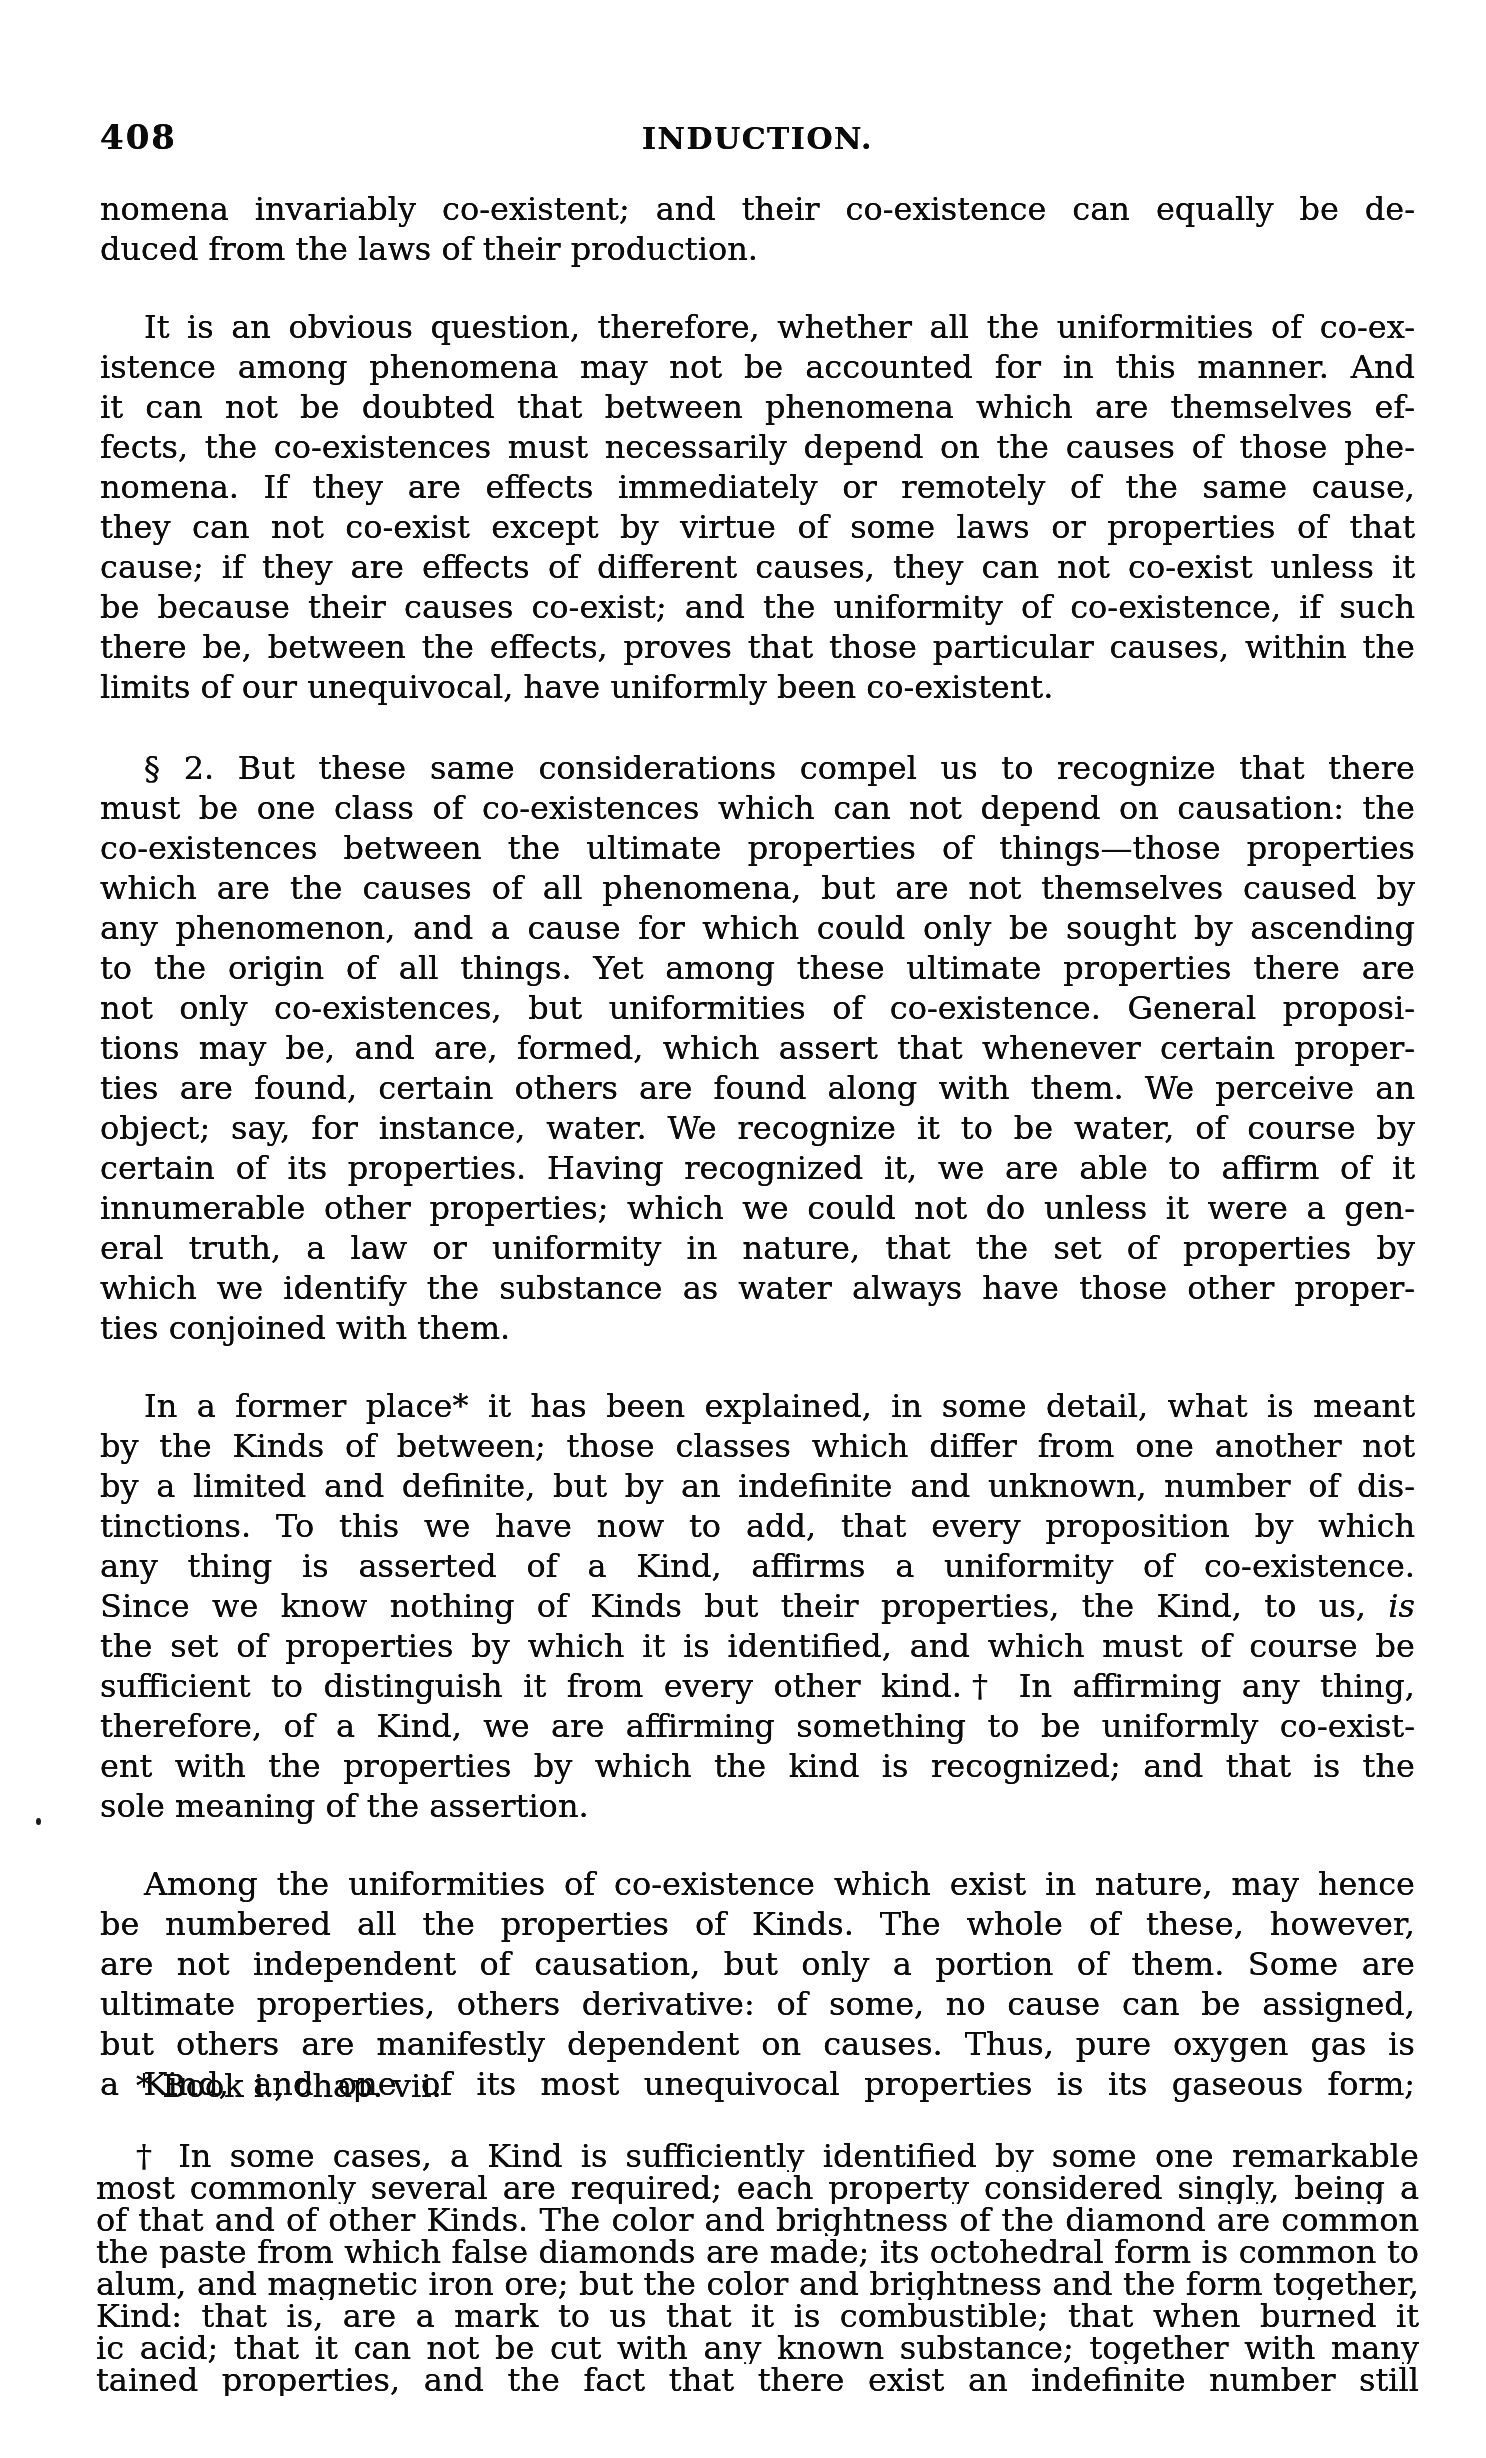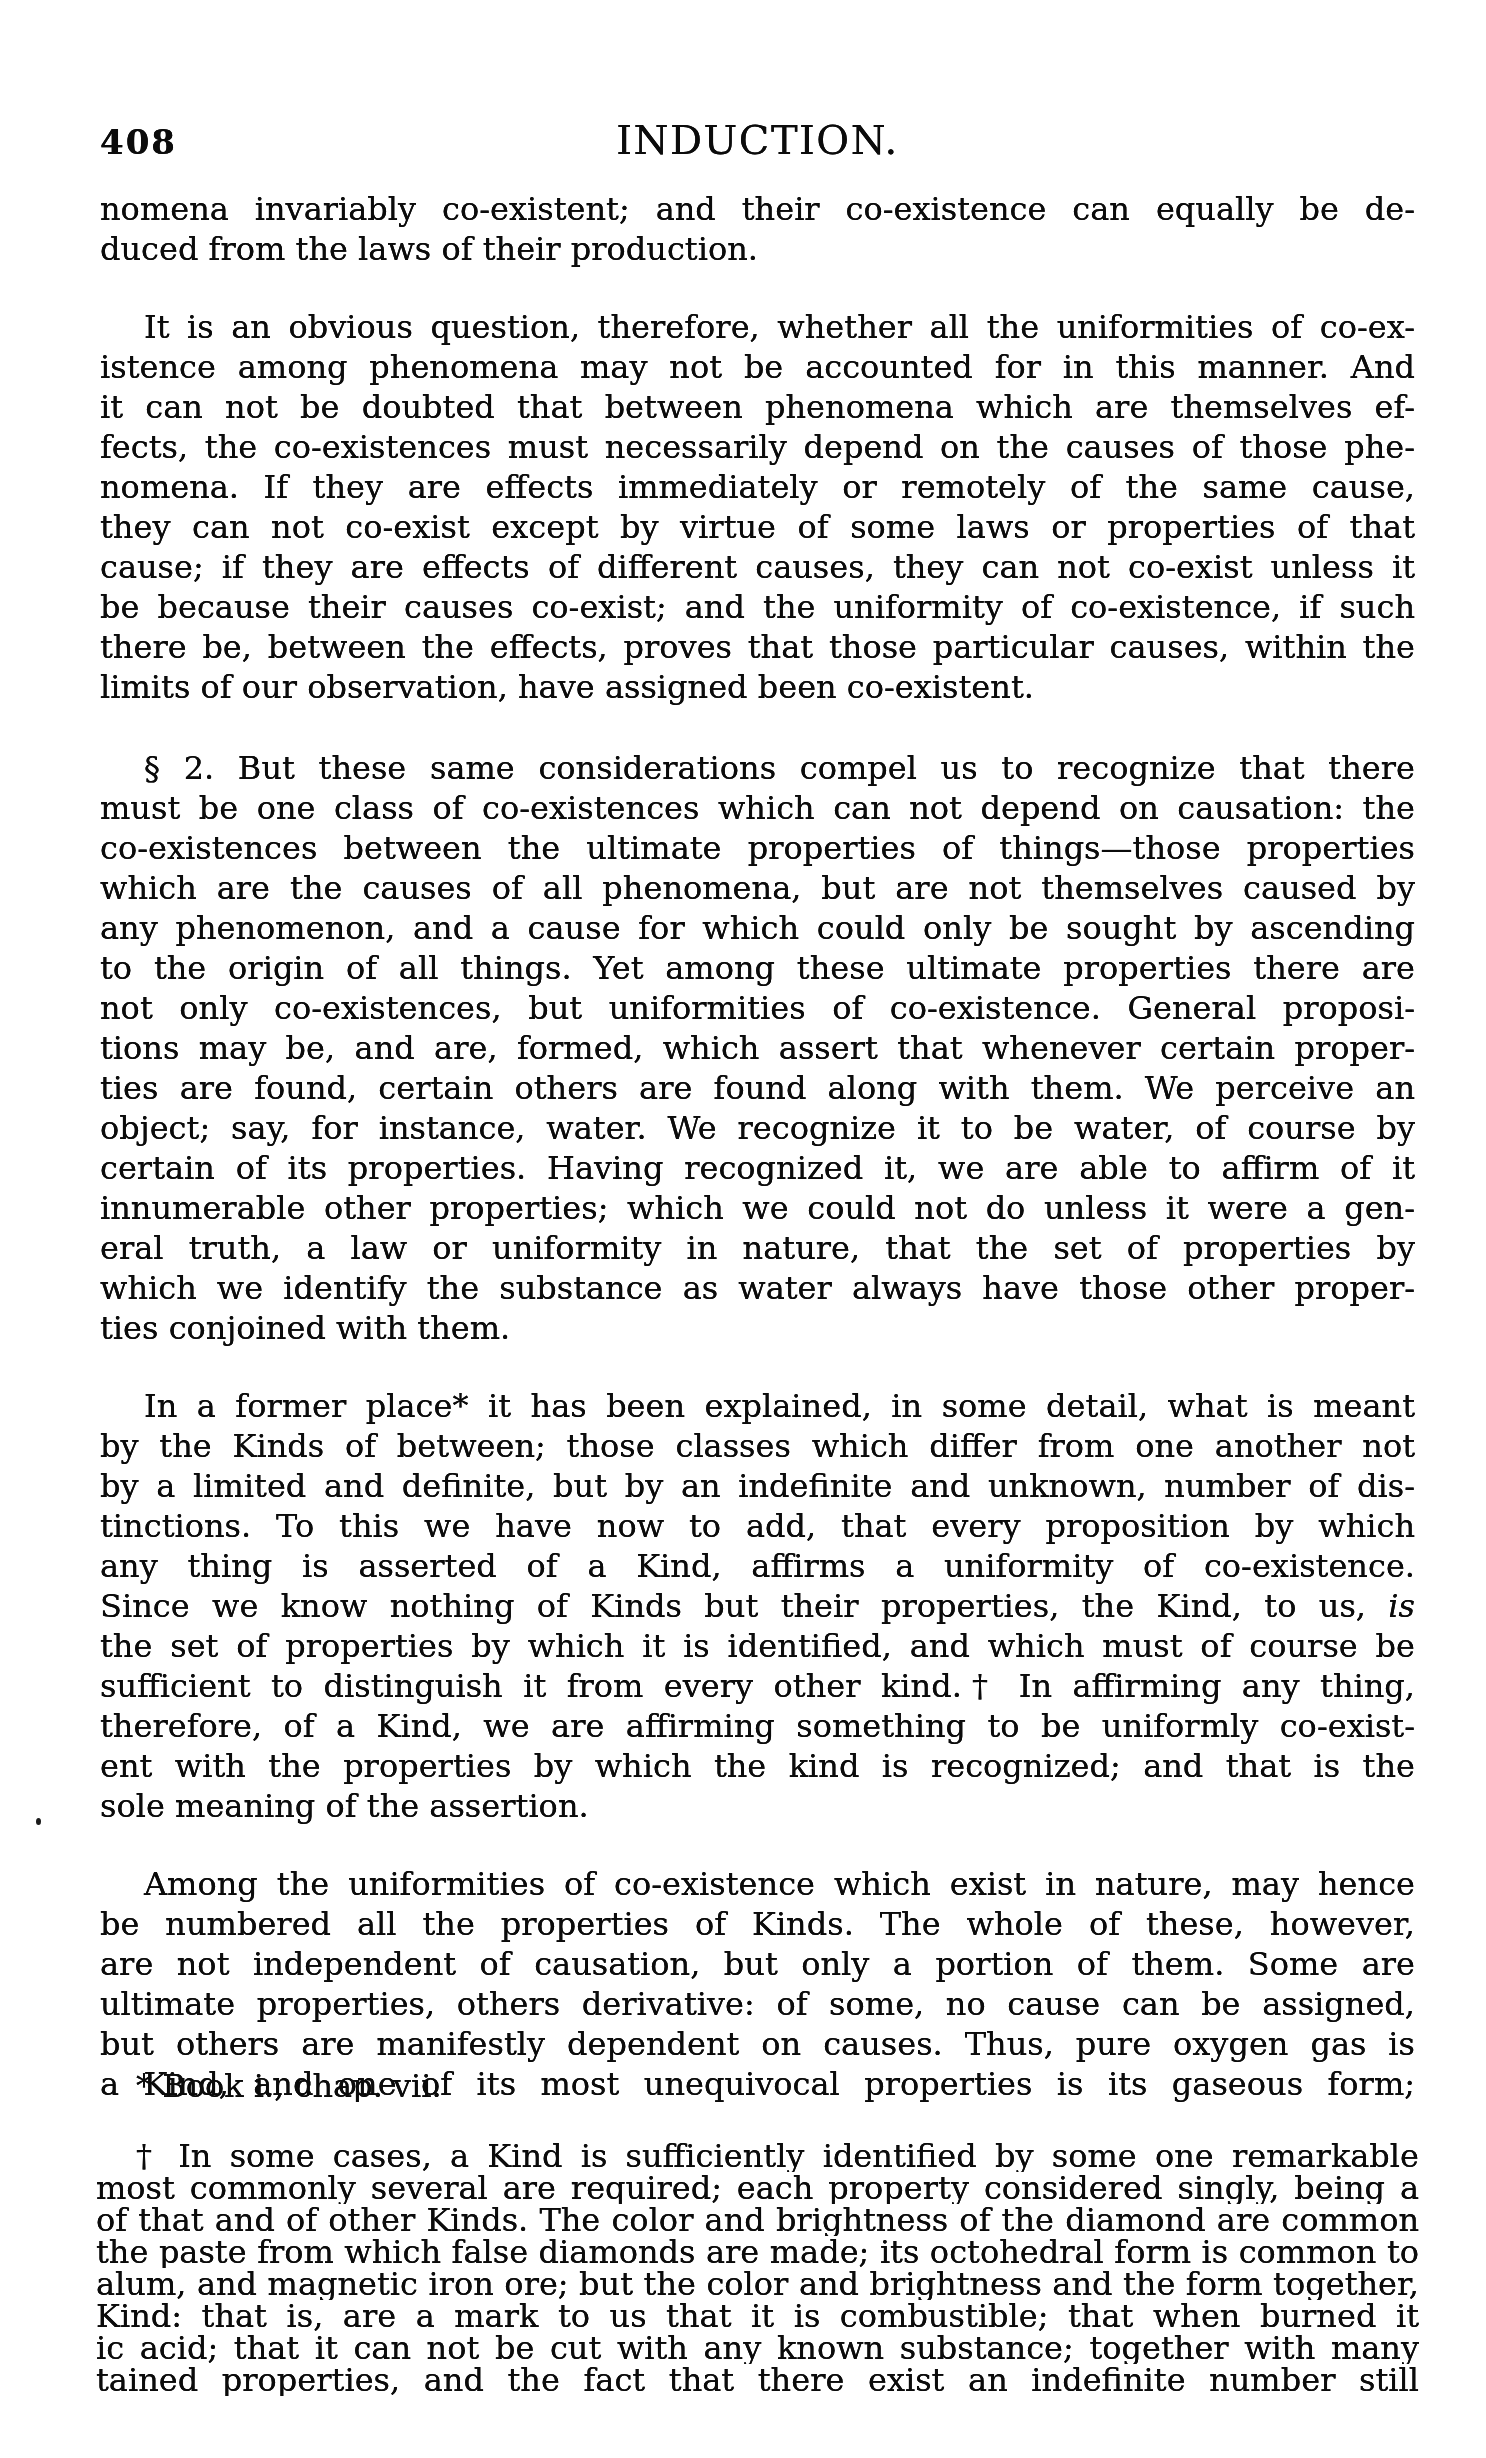--- a/index.html
+++ b/index.html
@@ -31,22 +31,22 @@
     text-align: right;
   }
   .page-number {
     justify-self: start;
     font-size: 34px;
     font-weight: bold;
     letter-spacing: 2px;
   }
   .running-title {
     justify-self: center;
-    font-size: 40px;
-    font-weight: normal;
+    font-size: 30px;
+    font-weight: bold;
     letter-spacing: 1.5px;
   }
   .header-spacer { justify-self: end; }
 
   
   .body-text {
     position: absolute;
     top: 189px;
     left: 100px;
     width: 1315px;
@@ -109,21 +109,21 @@
       <div class="para">
         <div class="line indent">It is an obvious question, therefore, whether all the uniformities of co-ex-</div>
         <div class="line">istence among phenomena may not be accounted for in this manner.  And</div>
         <div class="line">it can not be doubted that between phenomena which are themselves ef-</div>
         <div class="line">fects, the co-existences must necessarily depend on the causes of those phe-</div>
         <div class="line">nomena.  If they are effects immediately or remotely of the same cause,</div>
         <div class="line">they can not co-exist except by virtue of some laws or properties of that</div>
         <div class="line">cause; if they are effects of different causes, they can not co-exist unless it</div>
         <div class="line">be because their causes co-exist; and the uniformity of co-existence, if such</div>
         <div class="line">there be, between the effects, proves that those particular causes, within the</div>
-        <div class="line short">limits of our observation, have assigned been co-existent.</div>
+        <div class="line short">limits of our unequivocal, have uniformly been co-existent.</div>
       </div>
       <div class="para space-before">
         <div class="line indent">§ 2. But these same considerations compel us to recognize that there</div>
         <div class="line">must be one class of co-existences which can not depend on causation: the</div>
         <div class="line">co-existences between the ultimate properties of things—those properties</div>
         <div class="line">which are the causes of all phenomena, but are not themselves caused by</div>
         <div class="line">any phenomenon, and a cause for which could only be sought by ascending</div>
         <div class="line">to the origin of all things.  Yet among these ultimate properties there are</div>
         <div class="line">not only co-existences, but uniformities of co-existence.  General proposi-</div>
         <div class="line">tions may be, and are, formed, which assert that whenever certain proper-</div>

